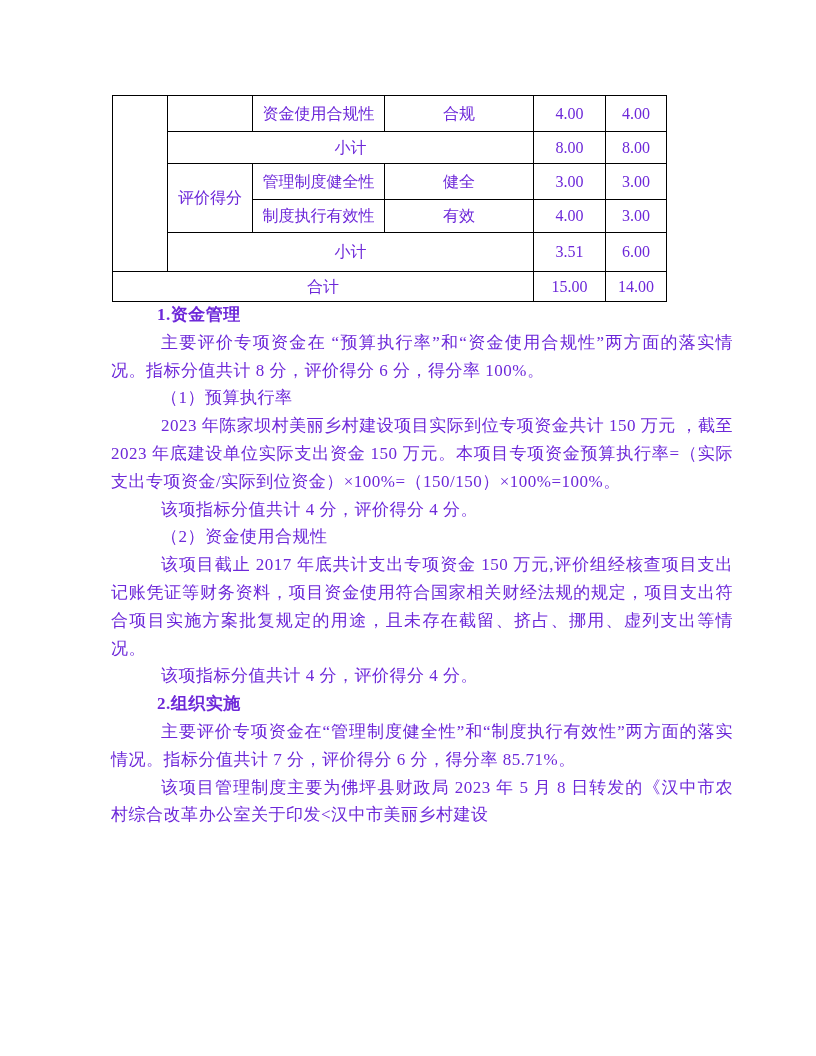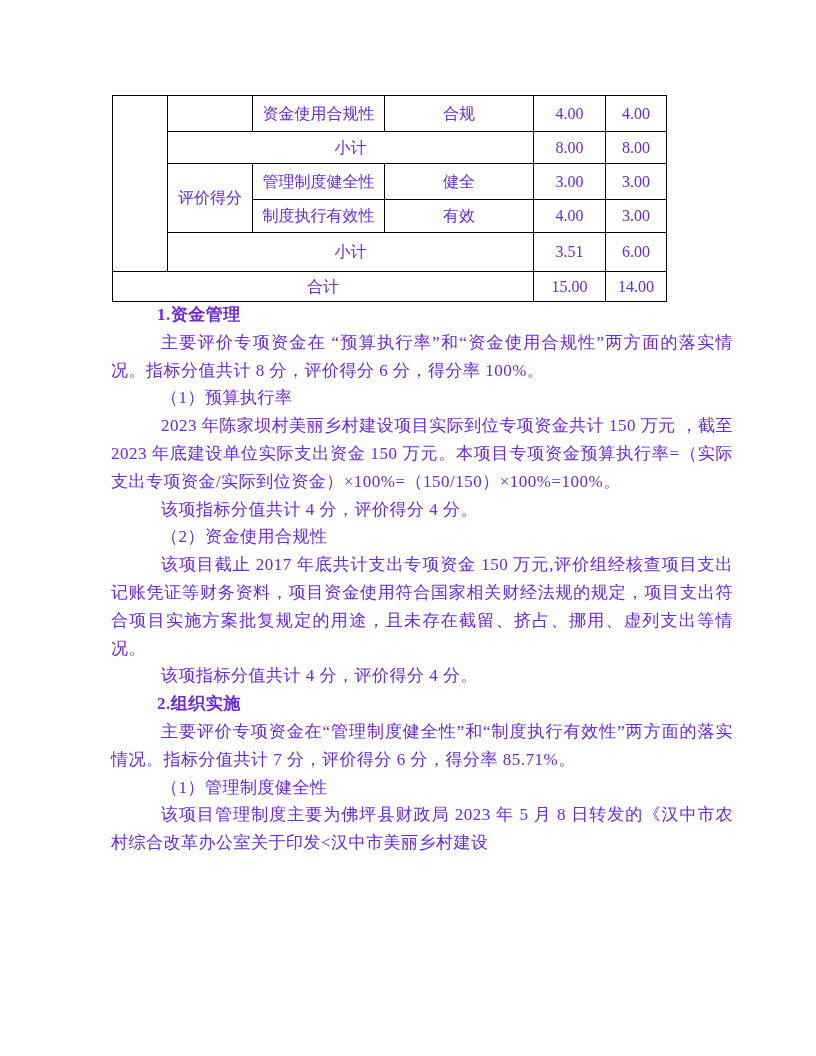--- a/index.html
+++ b/index.html
@@ -112,17 +112,16 @@
     <p class="heading">1.资金管理</p>
     <p>主要评价专项资金在 “预算执行率”和“资金使用合规性”两方面的落实情况。指标分值共计 8 分，评价得分 6 分，得分率 100%。</p>
     <p>（1）预算执行率</p>
     <p>2023 年陈家坝村美丽乡村建设项目实际到位专项资金共计 150 万元 ，截至 2023 年底建设单位实际支出资金 150 万元。本项目专项资金预算执行率=（实际支出专项资金/实际到位资金）×100%=（150/150）×100%=100%。</p>
     <p>该项指标分值共计 4 分，评价得分 4 分。</p>
     <p>（2）资金使用合规性</p>
     <p>该项目截止 2017 年底共计支出专项资金 150 万元,评价组经核查项目支出记账凭证等财务资料，项目资金使用符合国家相关财经法规的规定，项目支出符合项目实施方案批复规定的用途，且未存在截留、挤占、挪用、虚列支出等情况。</p>
     <p>该项指标分值共计 4 分，评价得分 4 分。</p>
     <p class="heading">2.组织实施</p>
     <p>主要评价专项资金在“管理制度健全性”和“制度执行有效性”两方面的落实情况。指标分值共计 7 分，评价得分 6 分，得分率 85.71%。</p>
-    <p>（1）管理制度健全性</p>
     <p>该项目管理制度主要为佛坪县财政局 2023 年 5 月 8 日转发的《汉中市农村综合改革办公室关于印发&lt;汉中市美丽乡村建设</p>
   </div>
 
 </div>
 
 </body></html>

